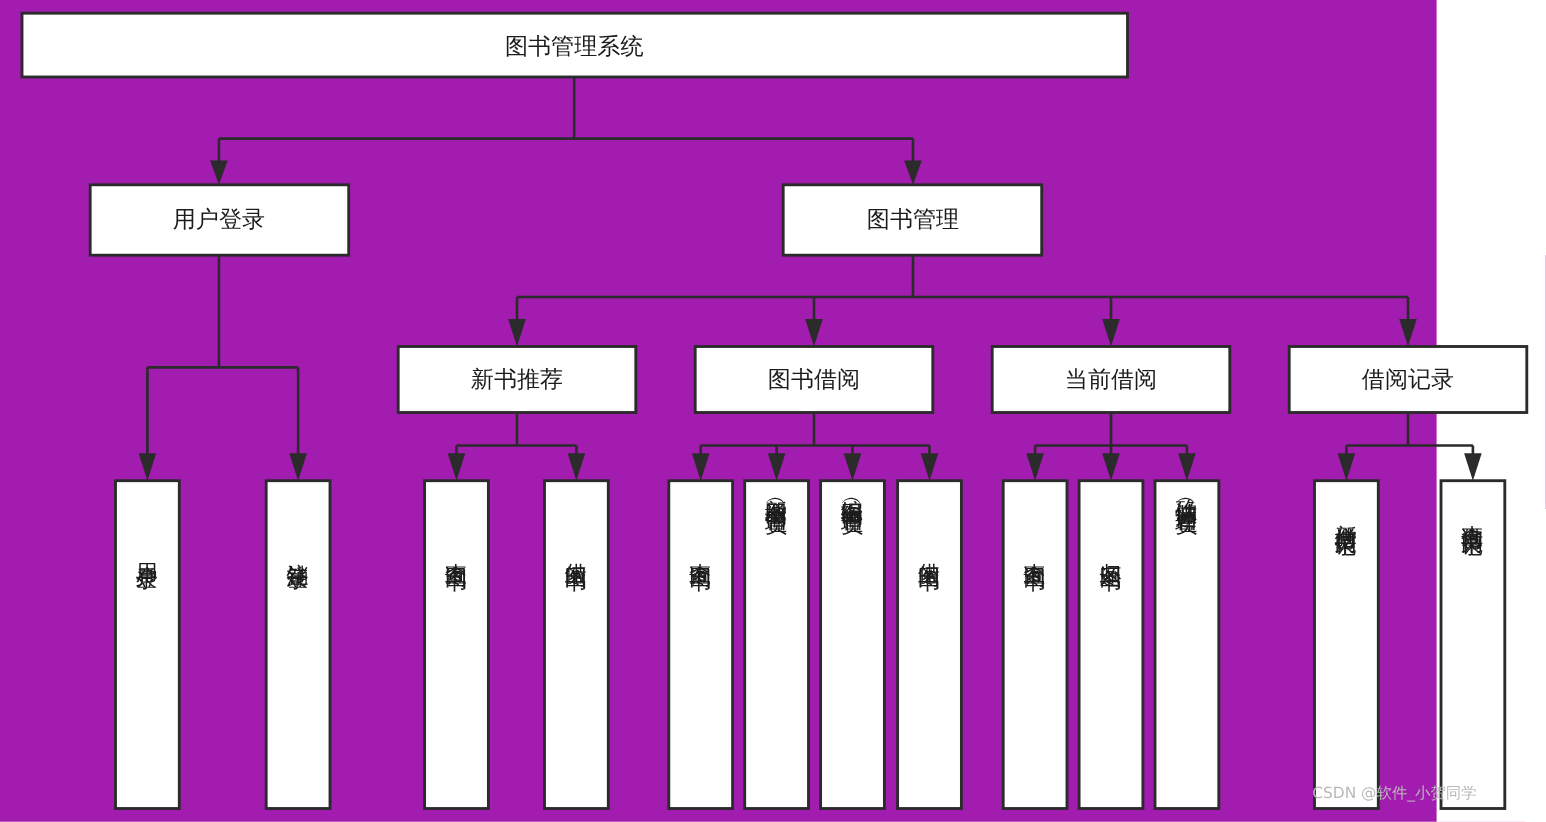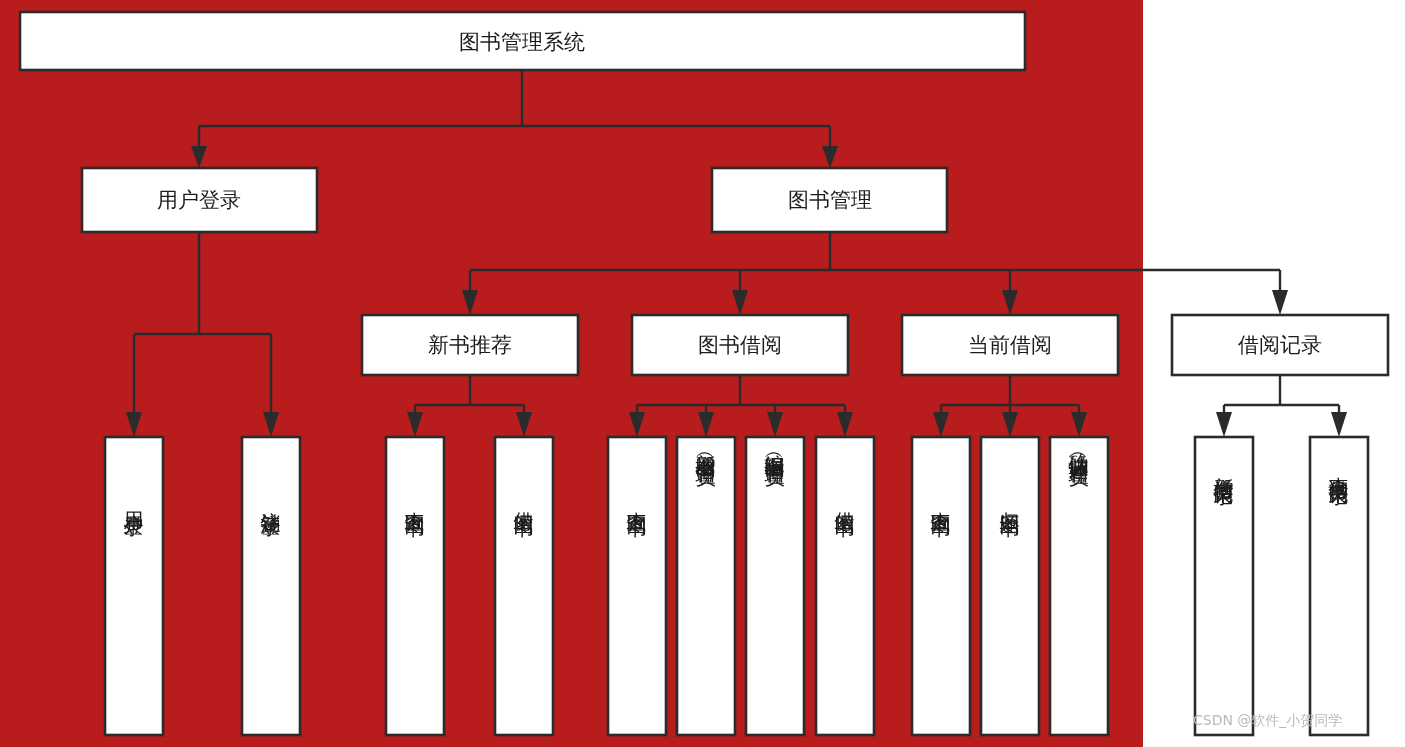--- a/index.html
+++ b/index.html
@@ -1,21 +1,21 @@
 <!DOCTYPE html>
 <html><head>
 <meta charset="utf-8">
 <style>
   html,body{margin:0;padding:0;background:#ffffff;}
   body{
     width:1405px;height:747px;
     font-family:"DejaVu Sans","Liberation Sans",sans-serif;
     overflow:hidden;
   }
-  #diagram-root{position:relative;width:1143px;height:747px;background:#b91c1c;}
+  #diagram-root{position:relative;width:1306px;height:747px;background:#a21caf;}
   svg#tree{position:absolute;top:0;left:0;width:1405px;height:747px;display:block;}
   .nodebox{fill:#ffffff;stroke:#2b2b2b;stroke-width:2.6;}
   .conn{stroke:#2b2b2b;stroke-width:2.4;fill:none;stroke-linecap:butt;}
   .arrowhead{fill:#2b2b2b;stroke:none;}
   .hlabel{
     font-family:"DejaVu Sans","Liberation Sans",sans-serif;
     font-size:21px;fill:#1c1c1c;text-anchor:middle;dominant-baseline:middle;
   }
   .vlabel{
     font-family:"DejaVu Sans","Liberation Sans",sans-serif;

